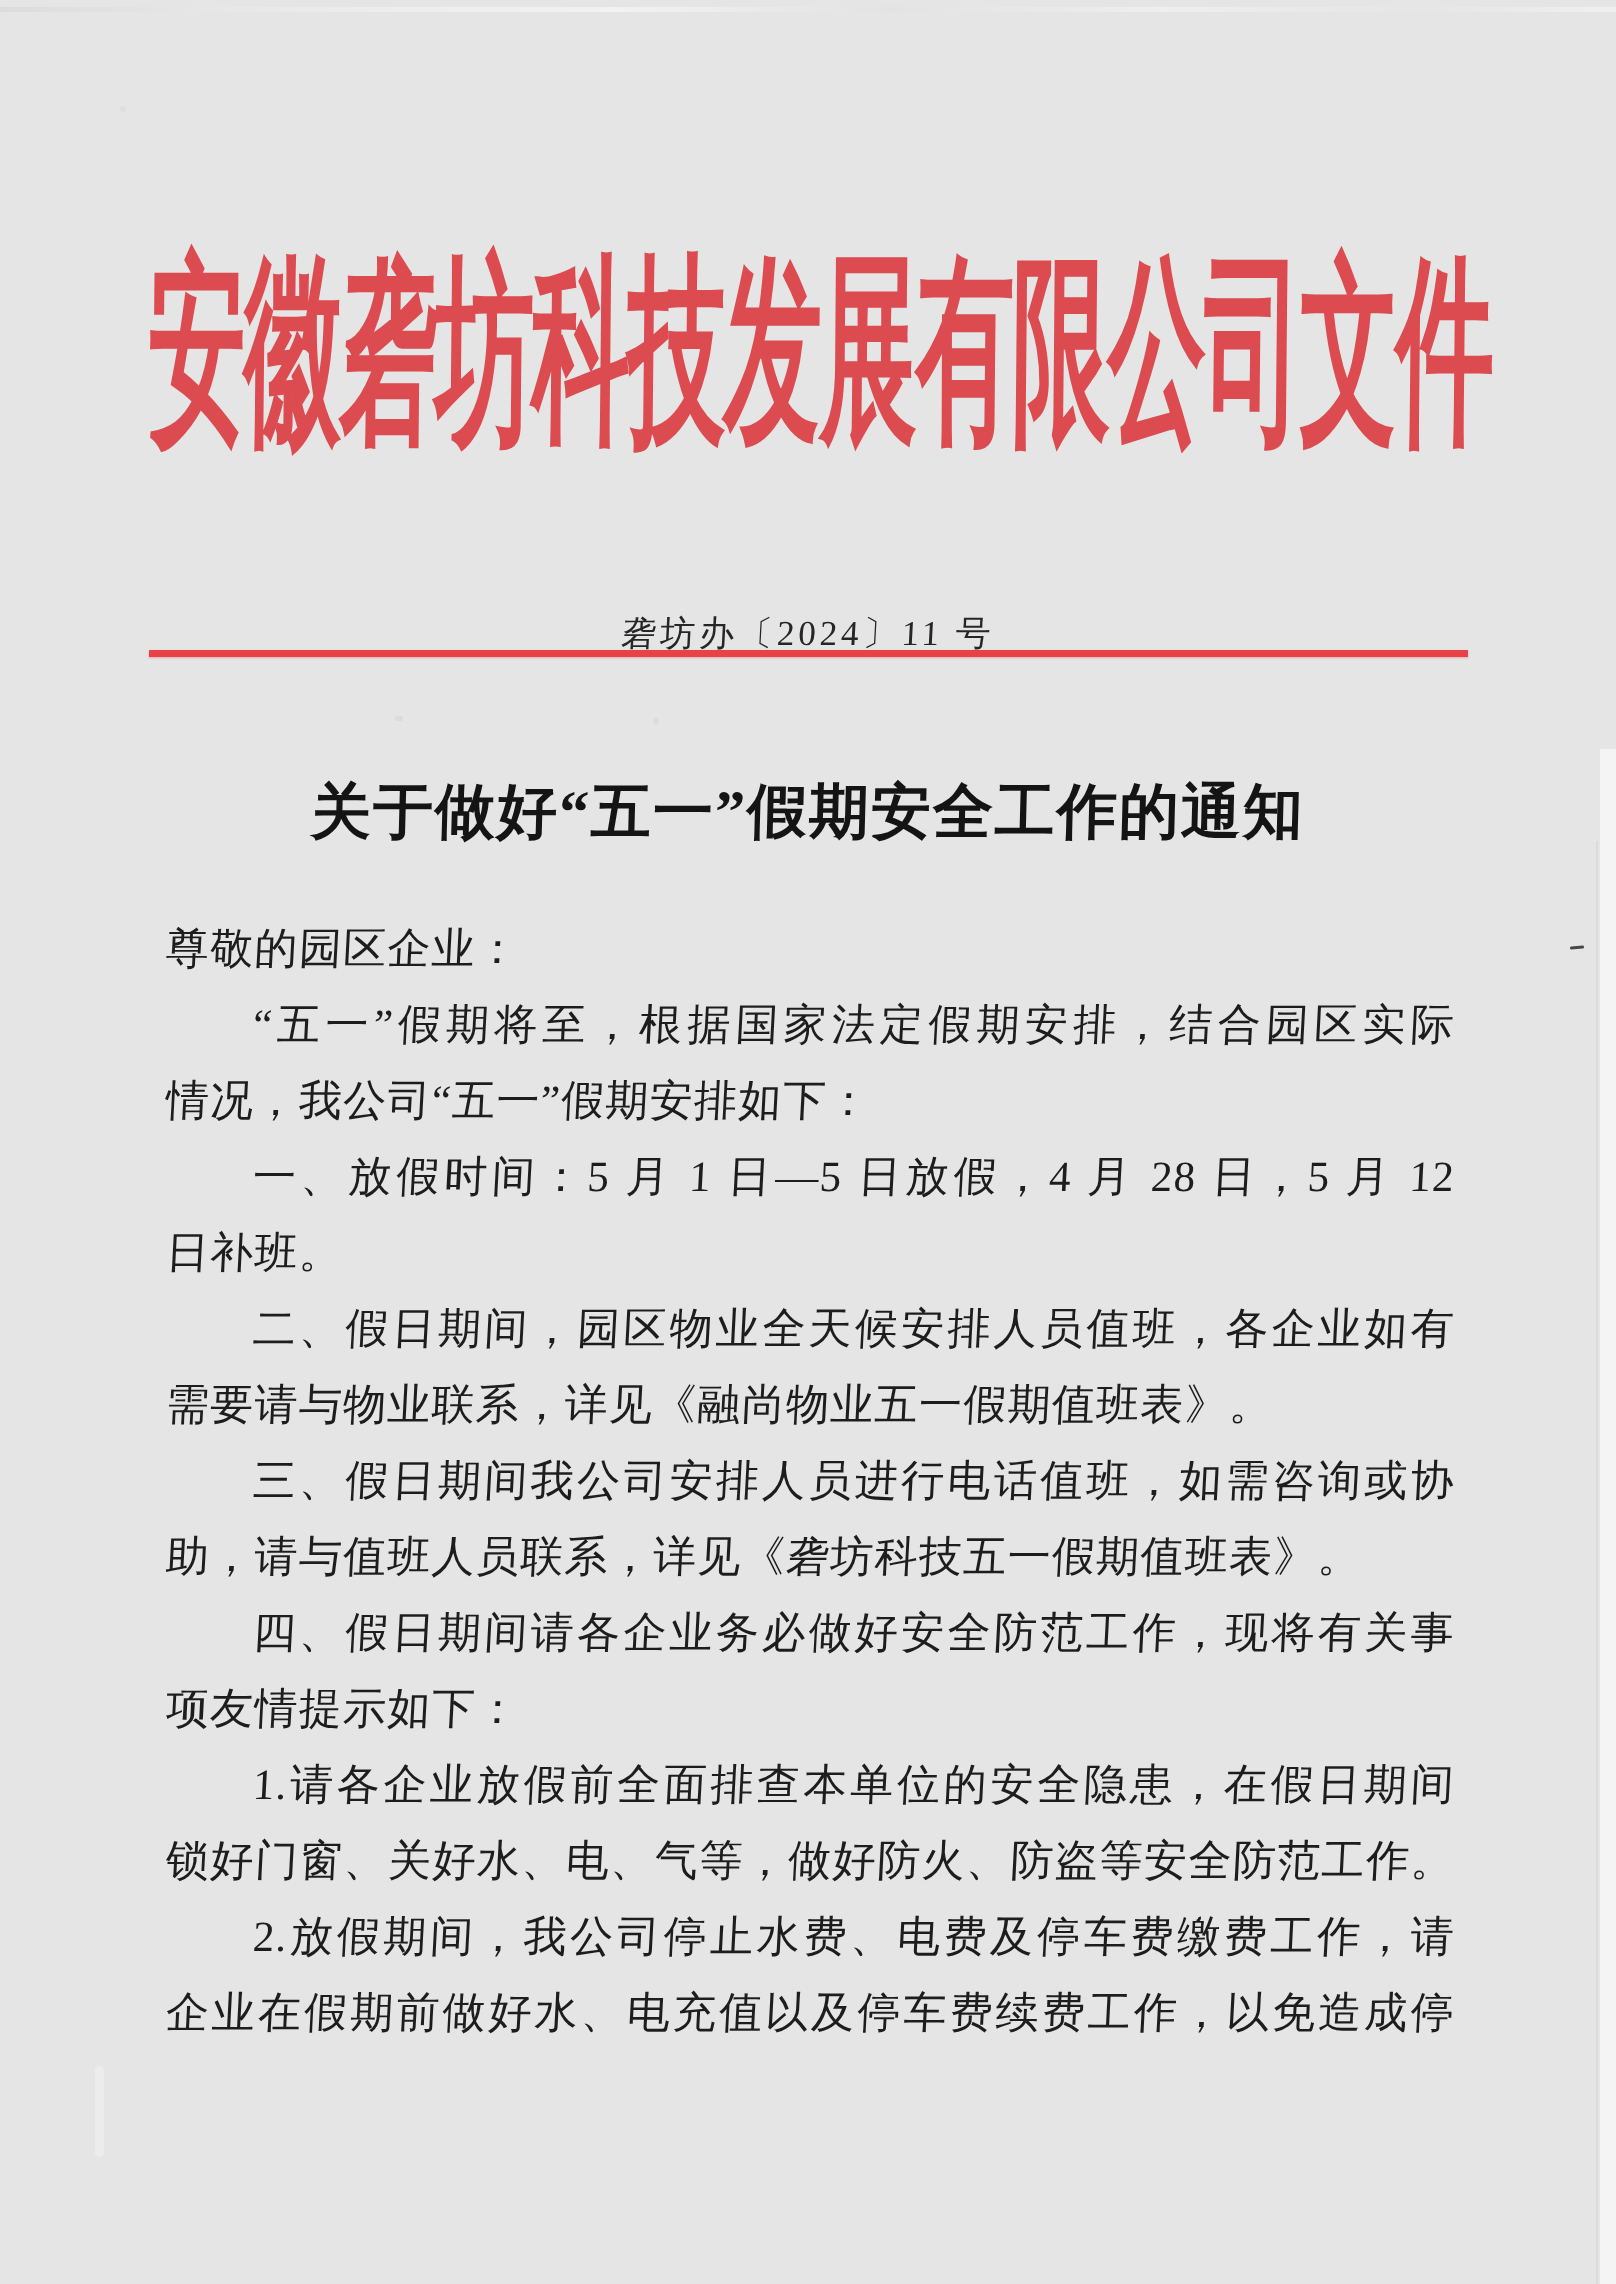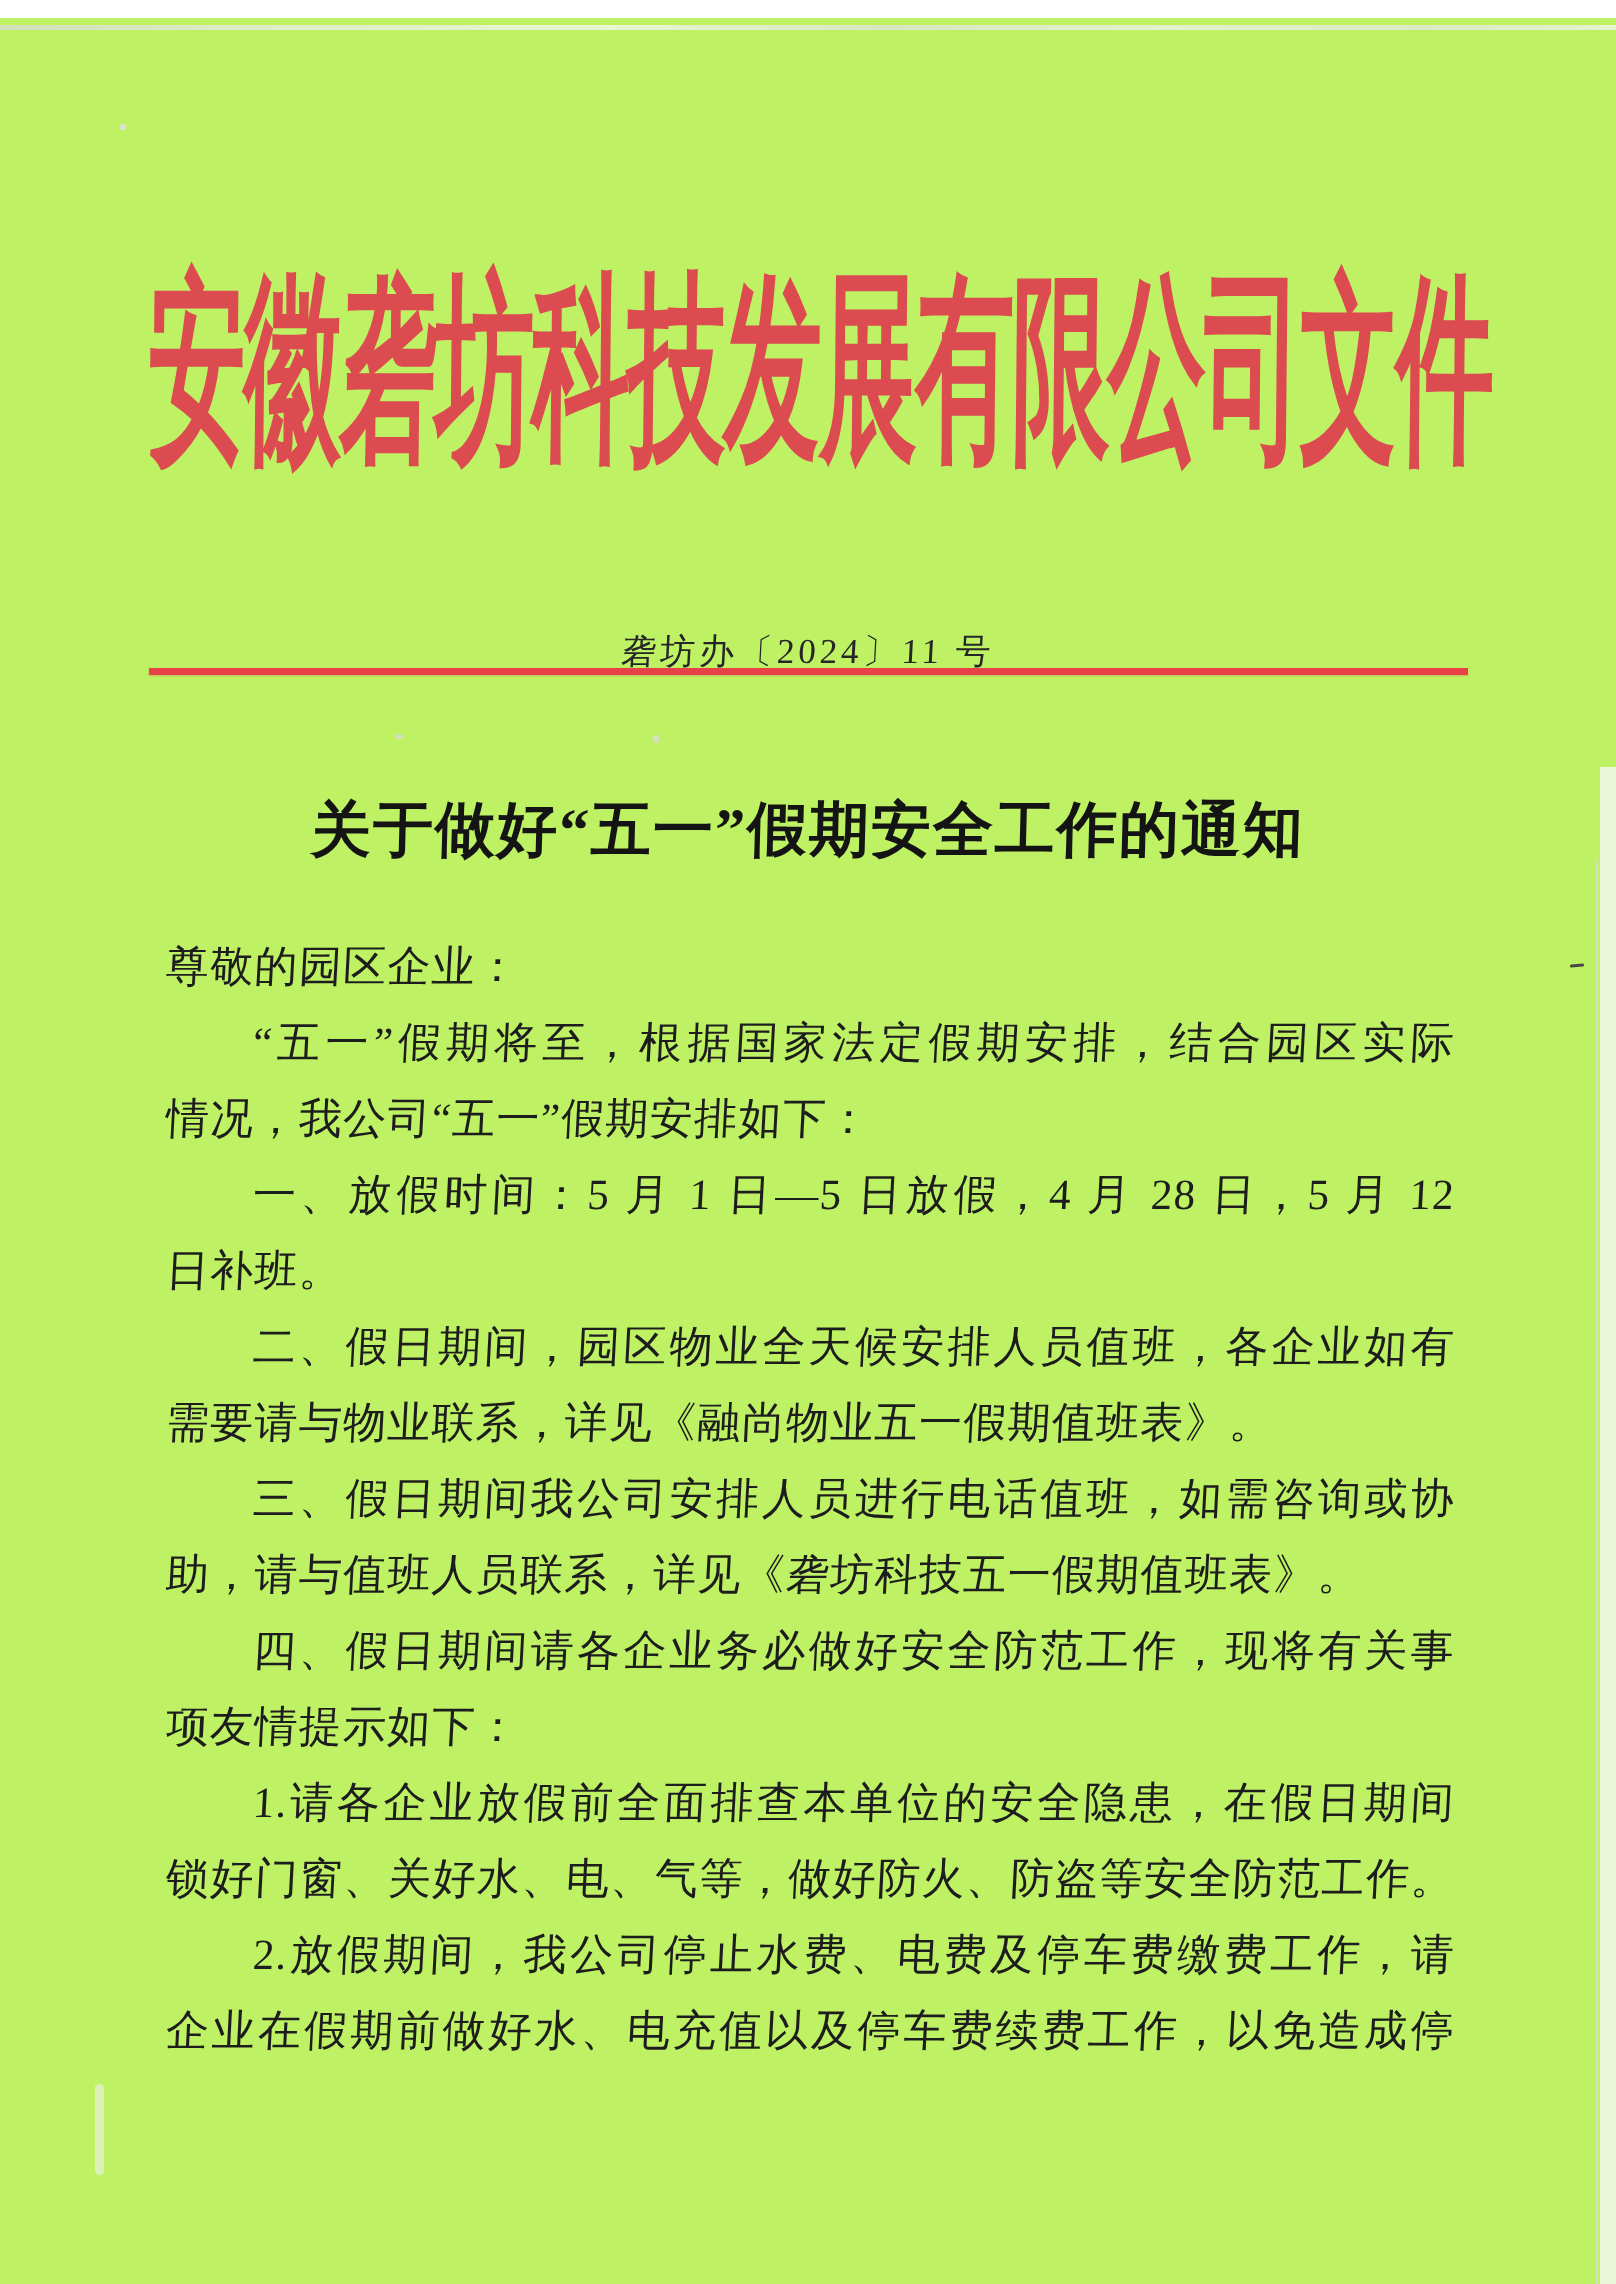--- a/index.html
+++ b/index.html
@@ -8,21 +8,21 @@
     --text:#1d1d1d;
   }
   html,body{margin:0;padding:0;}
   body{
     width:1616px;height:2284px;
     background:#ffffff;
     font-family:"Liberation Serif","DejaVu Serif",serif;
     overflow:hidden;
     position:relative;
   }
-  .page{position:absolute;inset:0;background:#bef264;margin-top:18px;}
+  .page{position:absolute;inset:0;background:#e5e5e5;}
 
   
   .top-edge{
     position:absolute;left:0;top:6.5px;width:1616px;height:5.2px;
     background:linear-gradient(90deg,#d9d9d9 0%,#ececec 18%,#f6f6f6 38%,#e2e2e2 55%,#f1f1f1 72%,#e6e6e6 88%,#f3f3f3 100%);
     opacity:.75;
   }
   .right-edge{
     position:absolute;left:1596px;top:841px;width:2px;height:1443px;
     background:#d8d8d8;opacity:.8;

